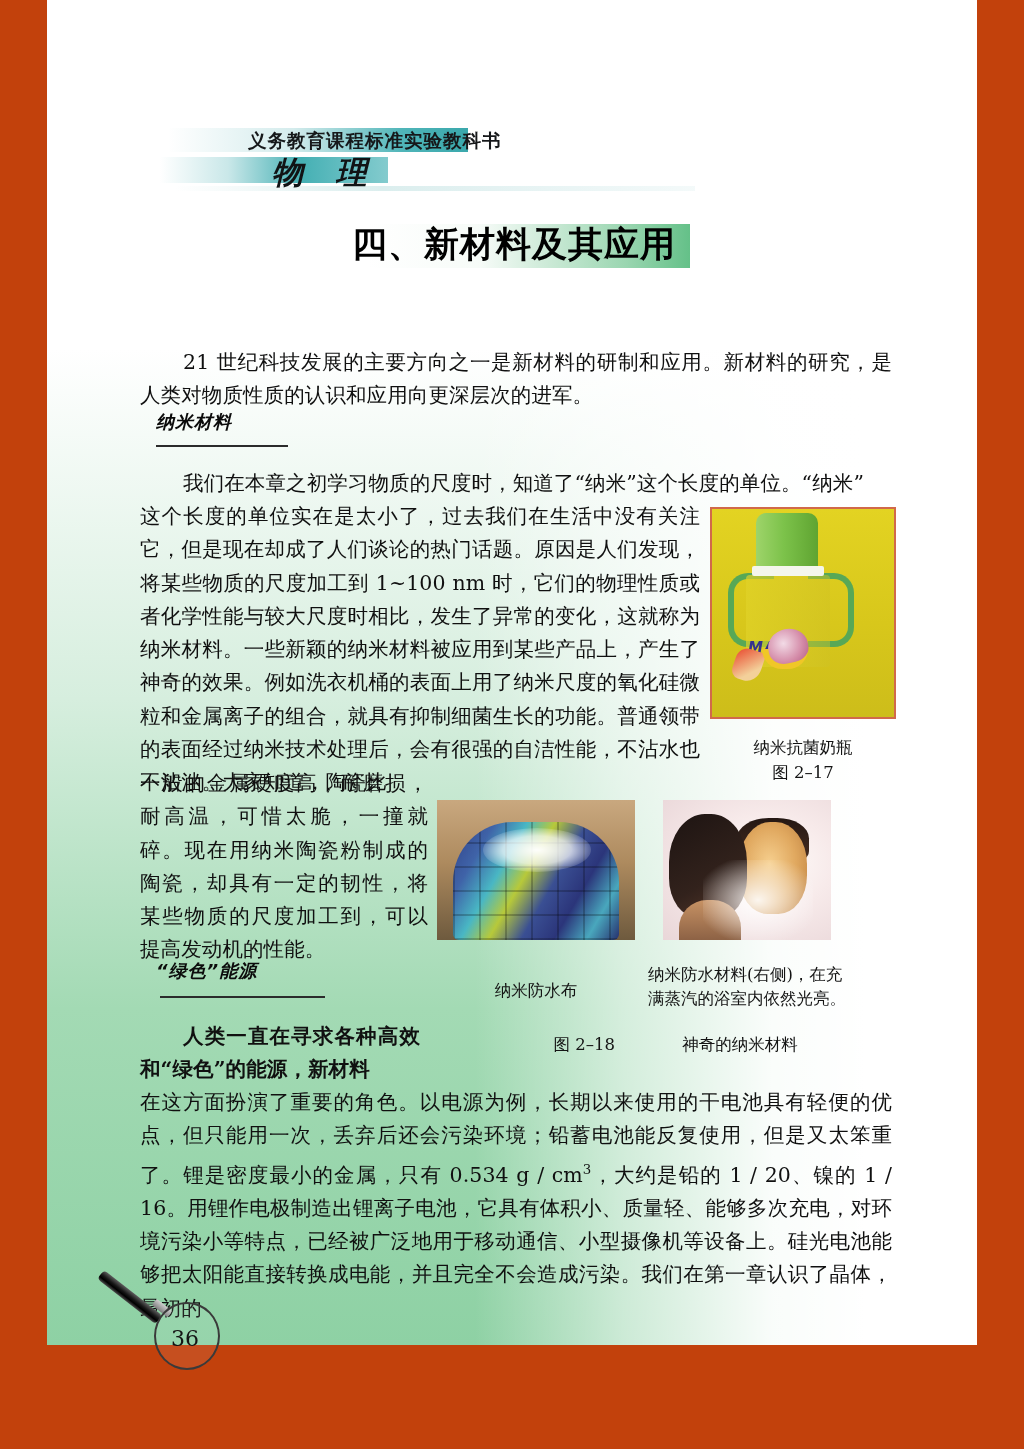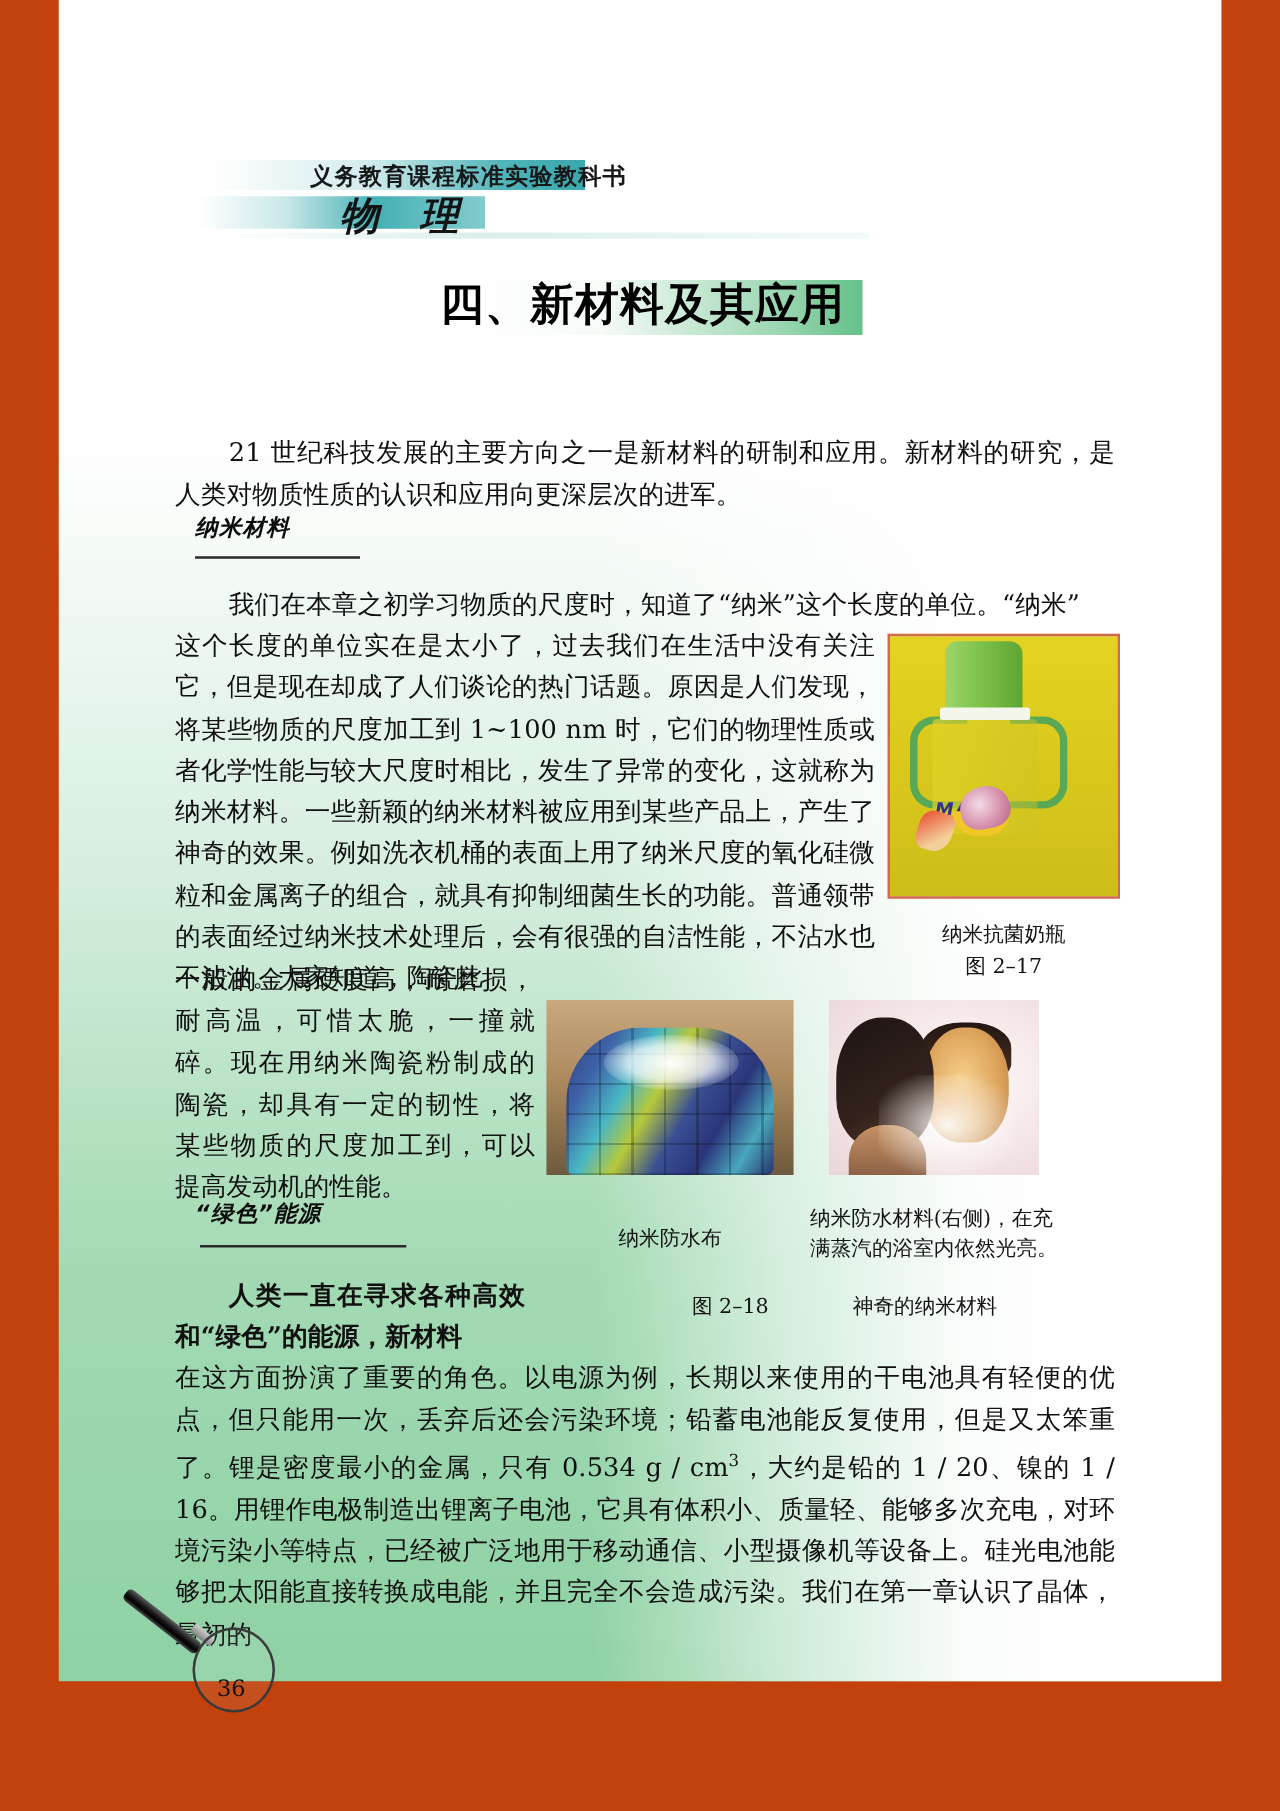--- a/index.html
+++ b/index.html
@@ -241,23 +241,23 @@
     position: absolute; left: 48px; top: 38px; width: 20px; height: 8px;
     background: linear-gradient(to bottom, #cfcfcf, #7d7d7d);
     transform: rotate(38deg); border-radius: 2px;
   }
   .mag-lens {
     position: absolute; left: 50px; top: 36px; width: 62px; height: 64px;
     border: 2px solid #3a3a3a; border-radius: 50%;
     background: rgba(255,255,255,0.08);
   }
   .page-num {
-    position: absolute; left: 50px; top: 53px; width: 62px; height: 64px;
+    position: absolute; left: 50px; top: 40px; width: 62px; height: 64px;
     display: flex; align-items: center; justify-content: center;
-    font-size: 18px; color: #141414;
+    font-size: 22px; color: #141414;
   }
   sup.unit { font-size: 0.65em; vertical-align: super; }
 </style>
 </head>
 <body>
 
 <div id="page">
 
   <div class="tint-v"></div>
   <div class="tint-h"></div>

